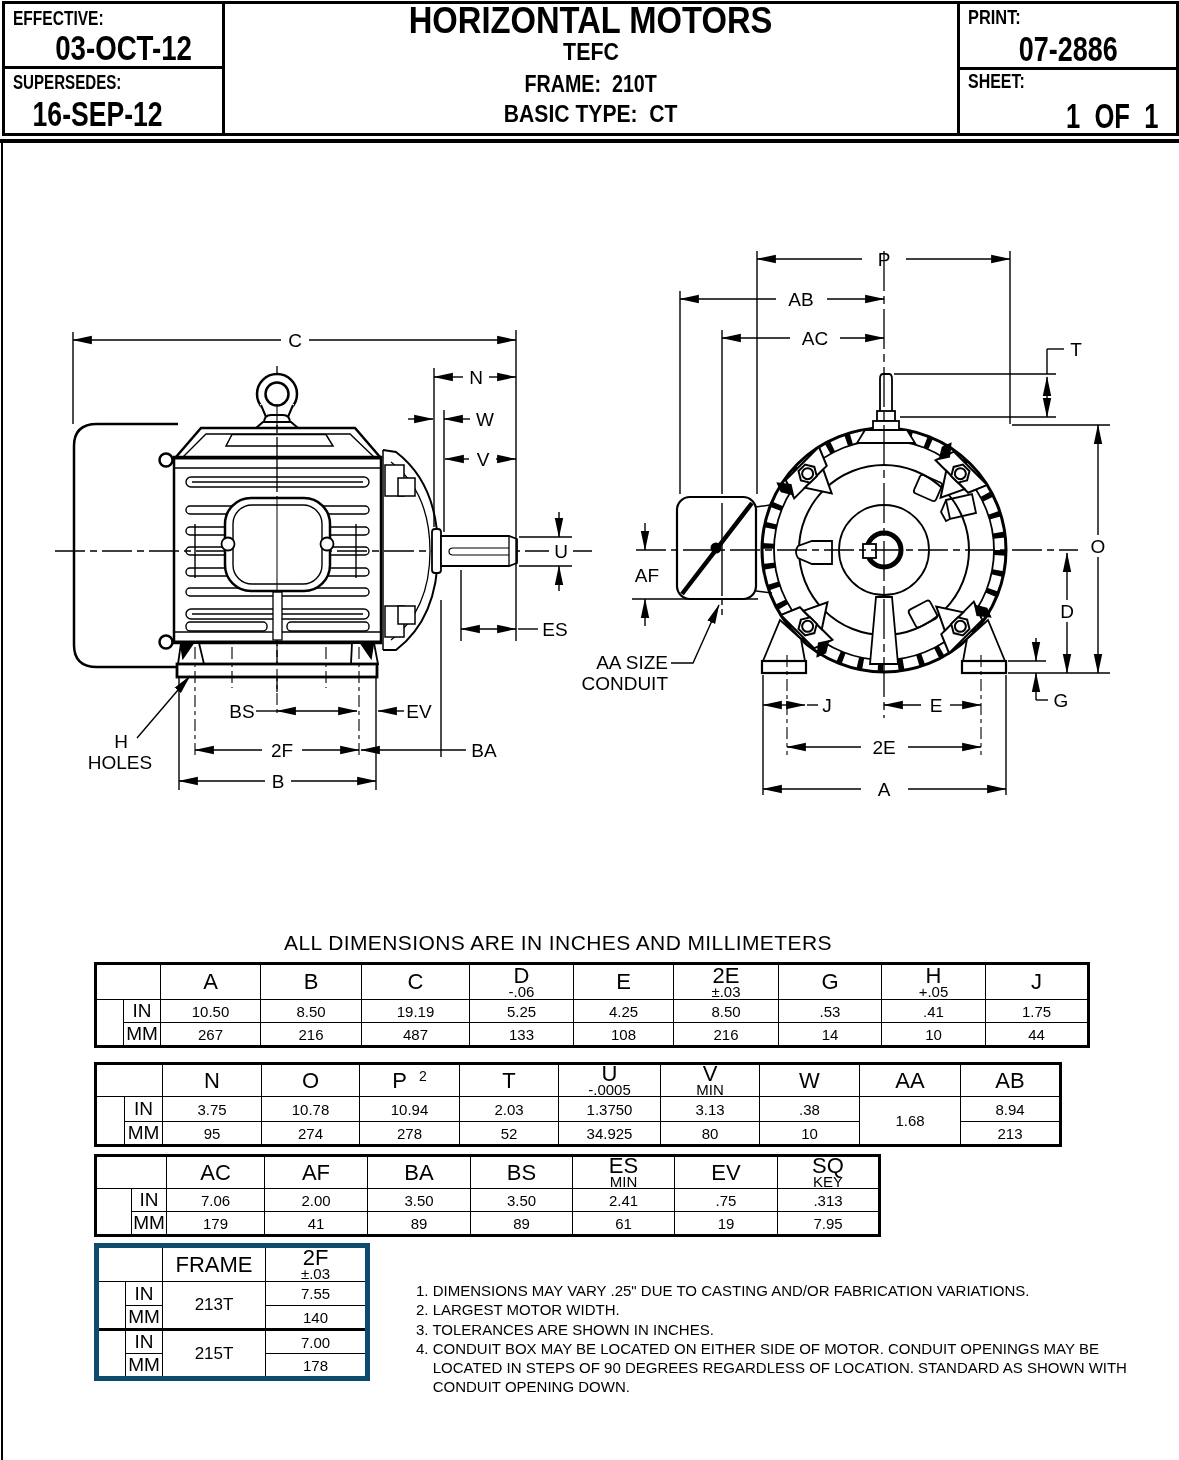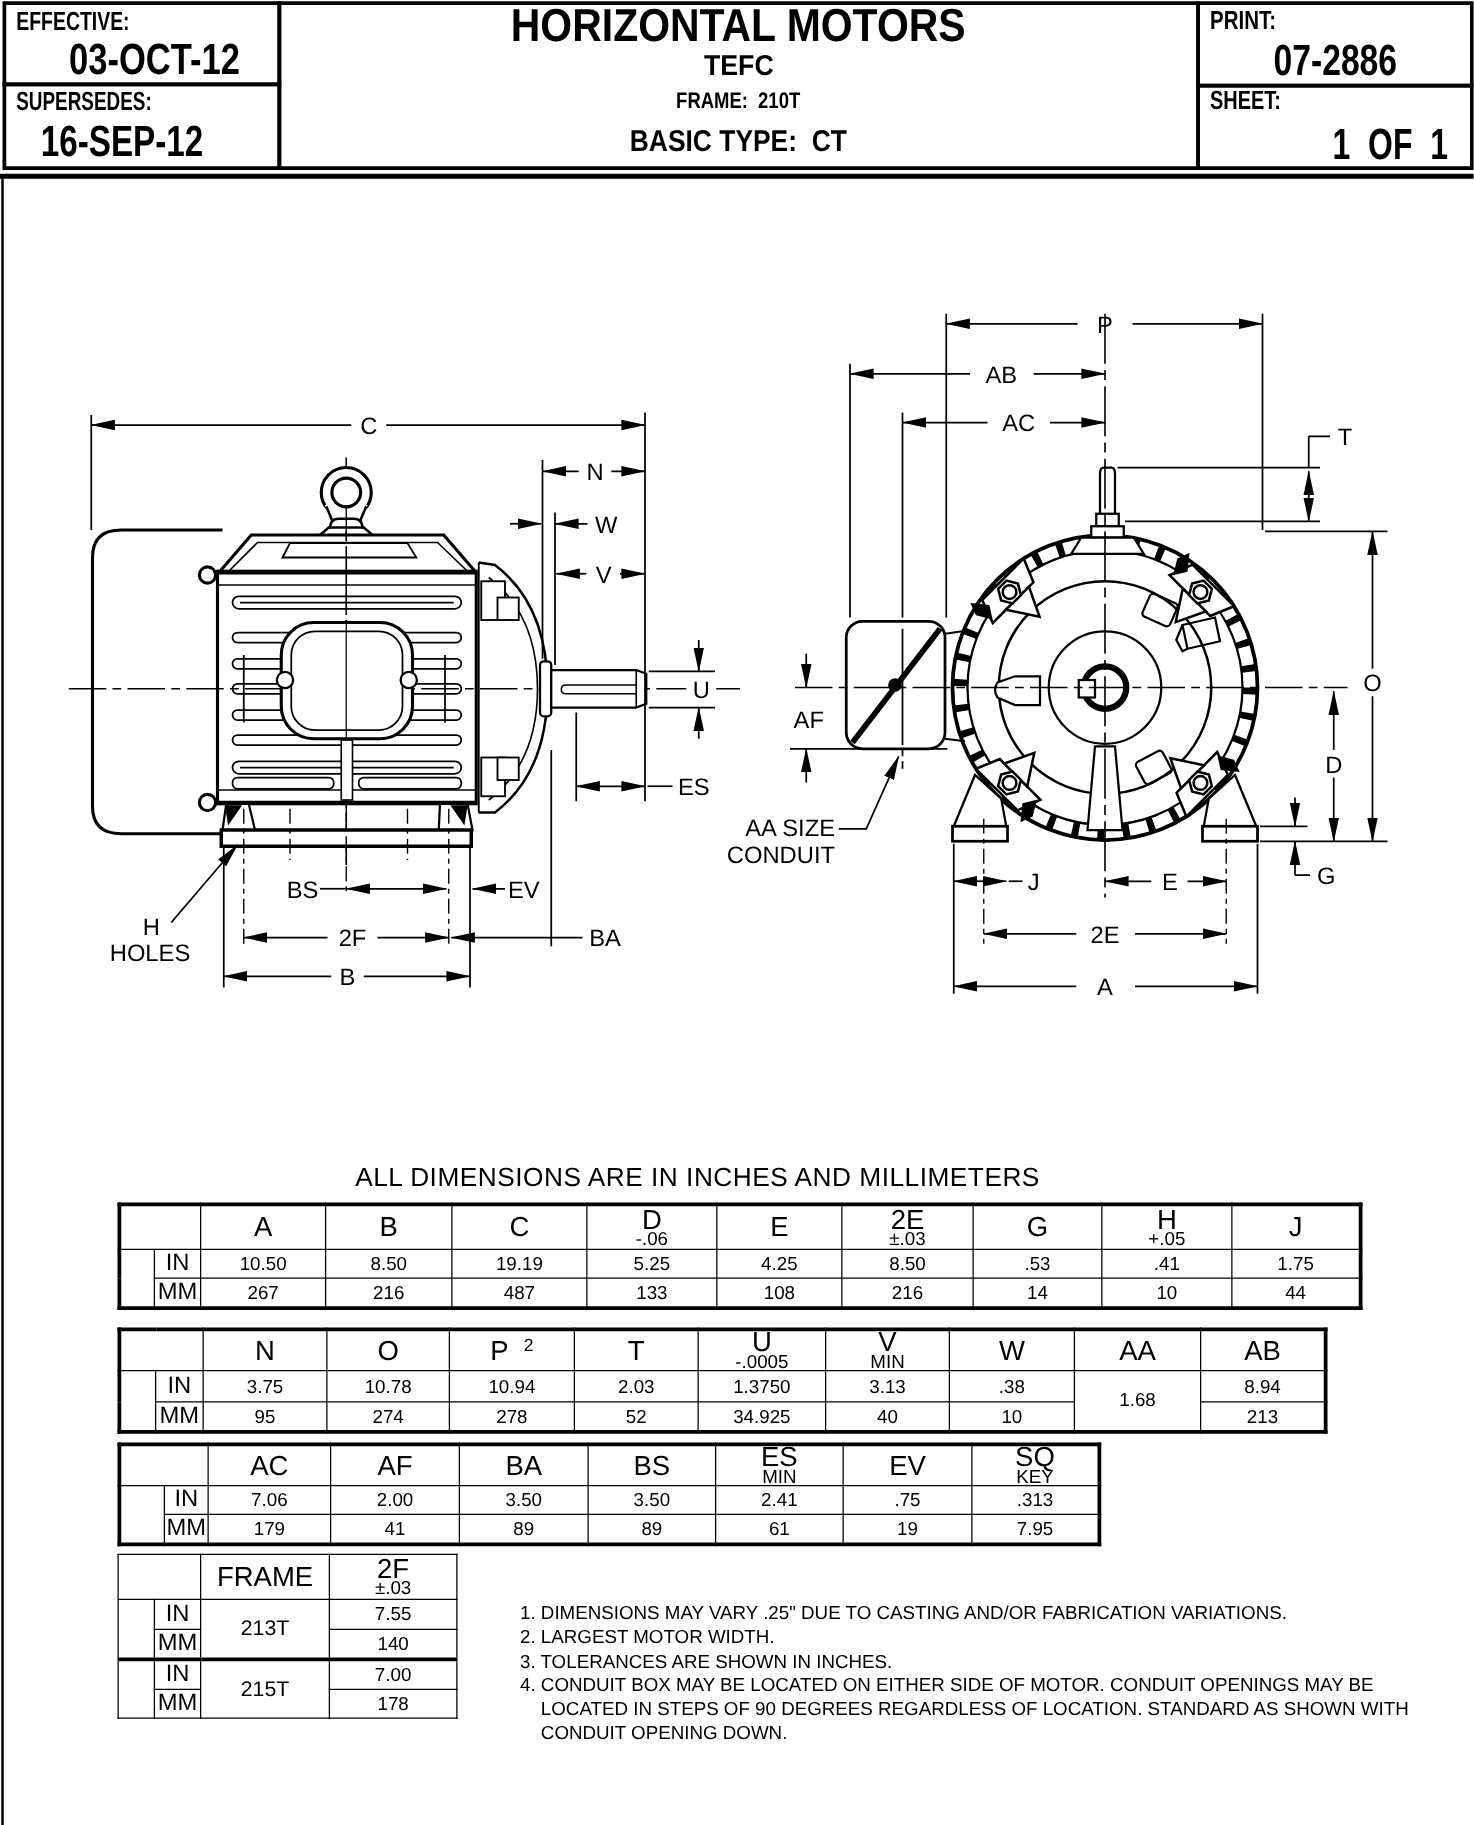--- a/index.html
+++ b/index.html
@@ -30,21 +30,21 @@
 <div class="abs hdr-lbl" style="left:13px;top:70px"><span class="cx" style="transform:scaleX(0.72)">SUPERSEDES:</span></div>
 
 <div class="abs hdr-big" style="left:12px;top:94px;width:223px;text-align:left"><span class="cc" style="transform:scaleX(0.76)">16-SEP-12</span></div>
 
 <div class="abs" style="left:222px;top:1px;width:738px;height:135px;border:3px solid #000;box-sizing:border-box"></div>
 
 <div class="abs" style="left:225px;top:0px;width:732px;text-align:center;font-weight:bold;font-size:37px"><span class="cc" style="transform:scaleX(0.885)">HORIZONTAL MOTORS</span></div>
 
 <div class="abs" style="left:225px;top:39px;width:732px;text-align:center;font-weight:bold;font-size:23px"><span class="cc" style="transform:scaleX(0.93)">TEFC</span></div>
 
-<div class="abs" style="left:225px;top:70px;width:732px;text-align:center;font-weight:bold;font-size:18px"><span class="cc" style="transform:scaleX(0.82)">FRAME:&nbsp; 210T</span></div>
+<div class="abs" style="left:225px;top:70px;width:732px;text-align:center;font-weight:bold;font-size:24px"><span class="cc" style="transform:scaleX(0.82)">FRAME:&nbsp; 210T</span></div>
 
 <div class="abs" style="left:225px;top:100px;width:732px;text-align:center;font-weight:bold;font-size:24px"><span class="cc" style="transform:scaleX(0.88)">BASIC TYPE:&nbsp; CT</span></div>
 
 <div class="abs" style="left:957px;top:1px;width:222px;height:69px;border:3px solid #000;border-right-width:3px;box-sizing:border-box"></div>
 
 <div class="abs hdr-lbl" style="left:968px;top:5px"><span class="cx" style="transform:scaleX(0.78)">PRINT:</span></div>
 
 <div class="abs hdr-big" style="left:1004px;top:29px;width:203px;"><span class="cc" style="transform:scaleX(0.77)">07-2886</span></div>
 
 <div class="abs" style="left:957px;top:67px;width:222px;height:69px;border:3px solid #000;box-sizing:border-box"></div>
@@ -545,21 +545,21 @@
         <td class="val" rowspan="2">1.68</td>
         <td class="val">8.94</td>
       </tr>
 <tr style="height:23px">
         <td class="hd" style="font-size:19px">MM</td>
         <td class="val">95</td>
         <td class="val">274</td>
         <td class="val">278</td>
         <td class="val">52</td>
         <td class="val">34.925</td>
-        <td class="val">40</td>
+        <td class="val">80</td>
         <td class="val">10</td>
         <td class="val">213</td>
       </tr>
 </tbody>
   </table>
 
 <table class="abs t-outer" style="left:94px;top:1154px;width:784px;border:3px solid #000">
 <colgroup>
       <col style="width:36px">
       <col style="width:35px">
@@ -605,21 +605,21 @@
         <td class="val">41</td>
         <td class="val">89</td>
         <td class="val">89</td>
         <td class="val">61</td>
         <td class="val">19</td>
         <td class="val">7.95</td>
       </tr>
 </tbody>
   </table>
 
-<table class="abs t-outer" style="left:94px;top:1243px;width:271px;border:1px solid #0c4a6e">
+<table class="abs t-outer" style="left:94px;top:1243px;width:271px;border:5px solid #0c4a6e">
 <colgroup>
       <col style="width:29px">
       <col style="width:37px">
       <col style="width:103px">
       <col style="width:102px">
     </colgroup>
 <tbody>
       <tr style="height:36px">
         <td colspan="2"></td>
         <td class="hd">FRAME</td>

